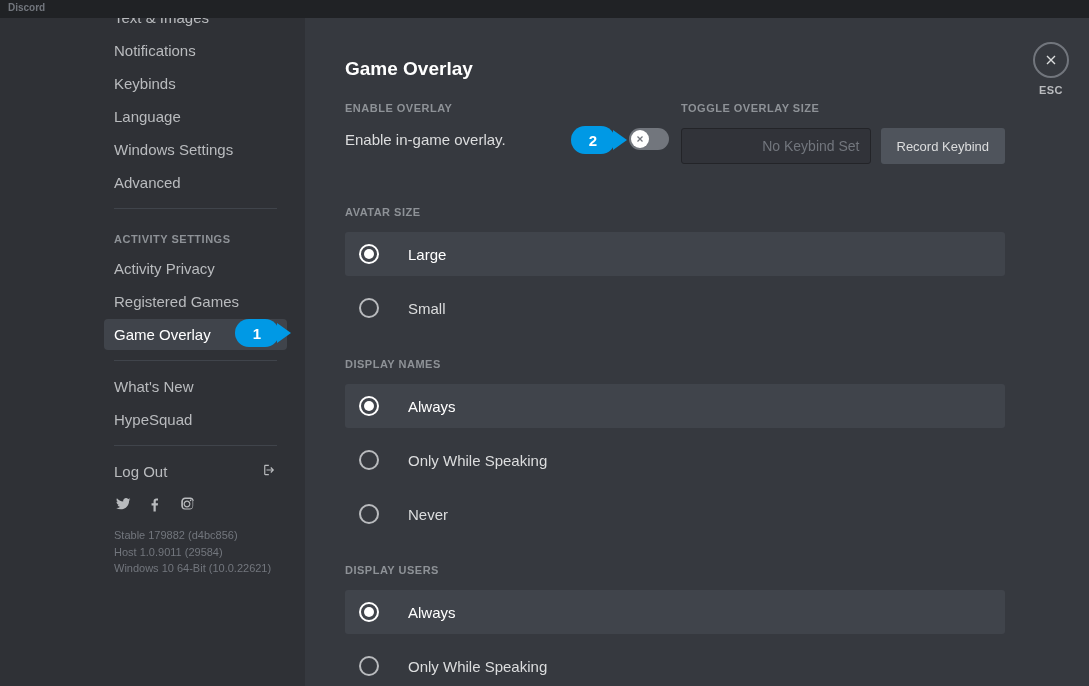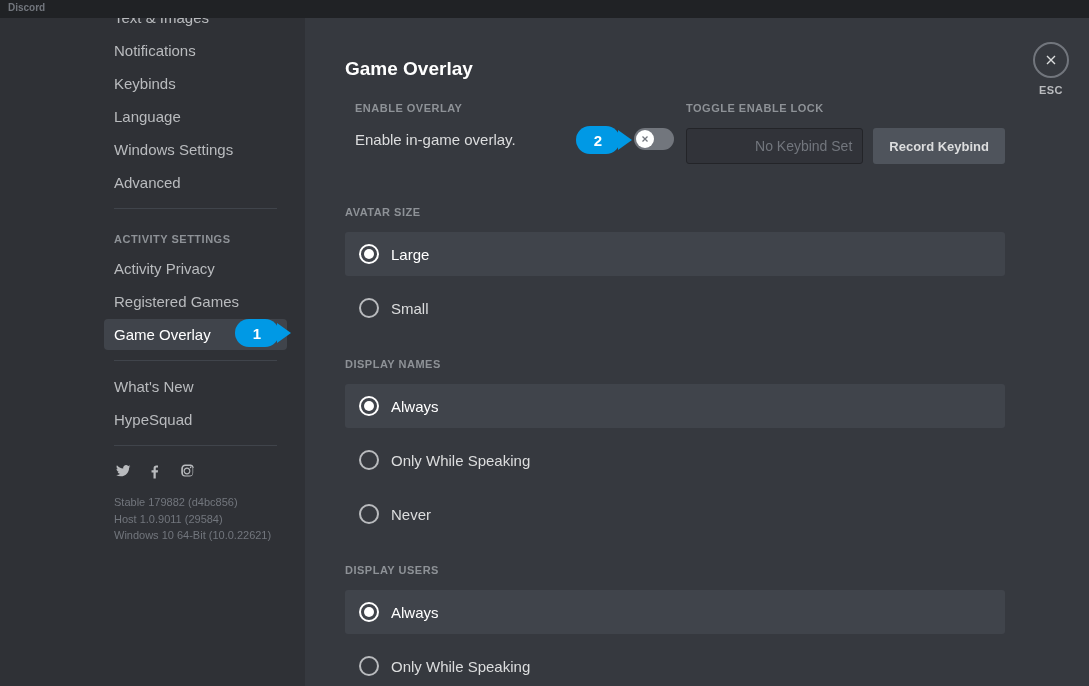--- a/index.html
+++ b/index.html
@@ -86,21 +86,20 @@
   }
   .page-title {
     color: #fff;
     font-size: 19px;
     font-weight: 600;
     margin-bottom: 22px;
   }
   .row-two {
     display: flex;
     gap: 12px;
-    margin-left: 10px;
   }
   .col { flex:1; }
   .section-label {
     font-size: 11px;
     font-weight: 700;
     color: #8e9297;
     letter-spacing: .5px;
     margin-bottom: 14px;
   }
   .enable-row {
@@ -144,31 +143,30 @@
     text-align:right;
   }
   .record-btn {
     background:#4f545c;
     border:none;
     color:#dcddde;
     font-size:13px;
     padding: 0 16px;
     border-radius:3px;
     cursor:pointer;
-    font-weight:bold;
   }
   .radio-group { margin-bottom: 28px; }
   .radio-item {
     background:#40444b;
     border-radius:3px;
     padding: 12px 14px;
     margin-bottom: 10px;
     display:flex;
     align-items:center;
-    gap:12px;
+    gap:29px;
     cursor:pointer;
     color:#dcddde;
     font-size:15px;
   }
   .radio-item.plain {
     background:transparent;
   }
   .radio-circle {
     width:20px; height:20px;
     border:2px solid #b9bbbe;
@@ -255,20 +253,28 @@
       <div class="side-item">Activity Privacy</div>
       <div class="side-item">Registered Games</div>
       <div class="side-item active" style="position:relative;">
         <span>Game Overlay</span>
         <div class="callout" style="position:absolute; right:8px; top:0;">1</div>
       </div>
       <div class="separator"></div>
       <div class="side-item">What's New</div>
       <div class="side-item">HypeSquad</div>
       <div class="separator"></div>
+      <div class="side-item">
+        <span>Log Out</span>
+        <span class="logout-icon">
+          <svg viewBox="0 0 24 24">
+              <path d="M14 7l-1.4 1.4L15.2 11H6v2h9.2l-2.6 2.6L14 17l5-5-5-5zM4 5h6V3H4c-1.1 0-2 .9-2 2v14c0 1.1.9 2 2 2h6v-2H4V5z"></path>
+            </svg>
+        </span>
+      </div>
       <div class="social-row">
         <span><svg viewBox="0 0 24 24">
               <path d="M22 5.9c-.7.3-1.5.6-2.3.7.8-.5 1.5-1.3 1.8-2.3-.8.5-1.7.8-2.6 1-1.5-1.6-4-1.6-5.6-.1-.9.9-1.3 2.2-1 3.4C8.9 8.4 5.9 6.8 3.9 4.3c-1 1.8-.5 4 1.2 5.2-.6 0-1.3-.2-1.8-.5 0 1.9 1.3 3.5 3.2 3.9-.6.2-1.2.2-1.8.1.5 1.6 2 2.7 3.7 2.7-1.6 1.2-3.5 1.8-5.5 1.6 1.8 1.2 3.9 1.8 6.1 1.8 7.3 0 11.3-6.1 11.1-11.5.8-.6 1.4-1.3 1.9-2.1z"></path>
             </svg></span>
         <span><svg viewBox="0 0 24 24">
               <path d="M13 22v-8h2.7l.4-3.1H13V8.9c0-.9.2-1.5 1.5-1.5H16V4.6c-.3 0-1.2-.1-2.2-.1-2.2 0-3.7 1.3-3.7 3.8v2.6H7.4V14H10v8h3z"></path>
             </svg></span>
         <span><svg viewBox="0 0 24 24">
               <path d="M12 7.4c-2.5 0-4.6 2.1-4.6 4.6s2.1 4.6 4.6 4.6 4.6-2.1 4.6-4.6S14.5 7.4 12 7.4zm0 7.6c-1.7 0-3-1.3-3-3s1.3-3 3-3 3 1.3 3 3-1.3 3-3 3zm5.9-7.8c0 .6-.5 1.1-1.1 1.1s-1.1-.5-1.1-1.1.5-1.1 1.1-1.1 1.1.5 1.1 1.1zM21 8c-.1-1.3-.4-2.4-1.3-3.3S17.3 3.5 16 3.4c-1.3-.1-5.3-.1-6.6 0-1.3.1-2.4.4-3.3 1.3S4.5 6.7 4.4 8c-.1 1.3-.1 5.3 0 6.6.1 1.3.4 2.4 1.3 3.3s2.1 1.2 3.3 1.3c1.3.1 5.3.1 6.6 0 1.3-.1 2.4-.4 3.3-1.3s1.2-2.1 1.3-3.3c.1-1.3.1-5.3 0-6.6zm-1.9 8.2c-.3.7-.8 1.2-1.5 1.5-1 .4-3.5.3-4.6.3s-3.6.1-4.6-.3c-.7-.3-1.2-.8-1.5-1.5-.4-1-.3-3.5-.3-4.6s-.1-3.6.3-4.6c.3-.7.8-1.2 1.5-1.5 1-.4 3.5-.3 4.6-.3s3.6-.1 4.6.3c.7.3 1.2.8 1.5 1.5.4 1 .3 3.5.3 4.6s.1 3.6-.3 4.6z"></path>
             </svg></span>
@@ -303,21 +309,21 @@
             <div class="toggle">
               <div class="toggle-knob">
                 <svg viewBox="0 0 24 24">
                     <path stroke="#72767d" stroke-width="3" fill="none" d="M6 6l12 12M18 6L6 18"></path>
                   </svg>
               </div>
             </div>
           </div>
         </div>
         <div class="col">
-          <div class="section-label">TOGGLE ENABLE LOCK</div>
+          <div class="section-label">TOGGLE OVERLAY SIZE</div>
           <div class="keybind-row">
             <div class="keybind-input">No Keybind Set</div>
             <button class="record-btn">Record Keybind</button>
           </div>
         </div>
       </div>
 
       <div class="section-label">AVATAR SIZE</div>
       <div class="radio-group">
         <div class="radio-item selected">

